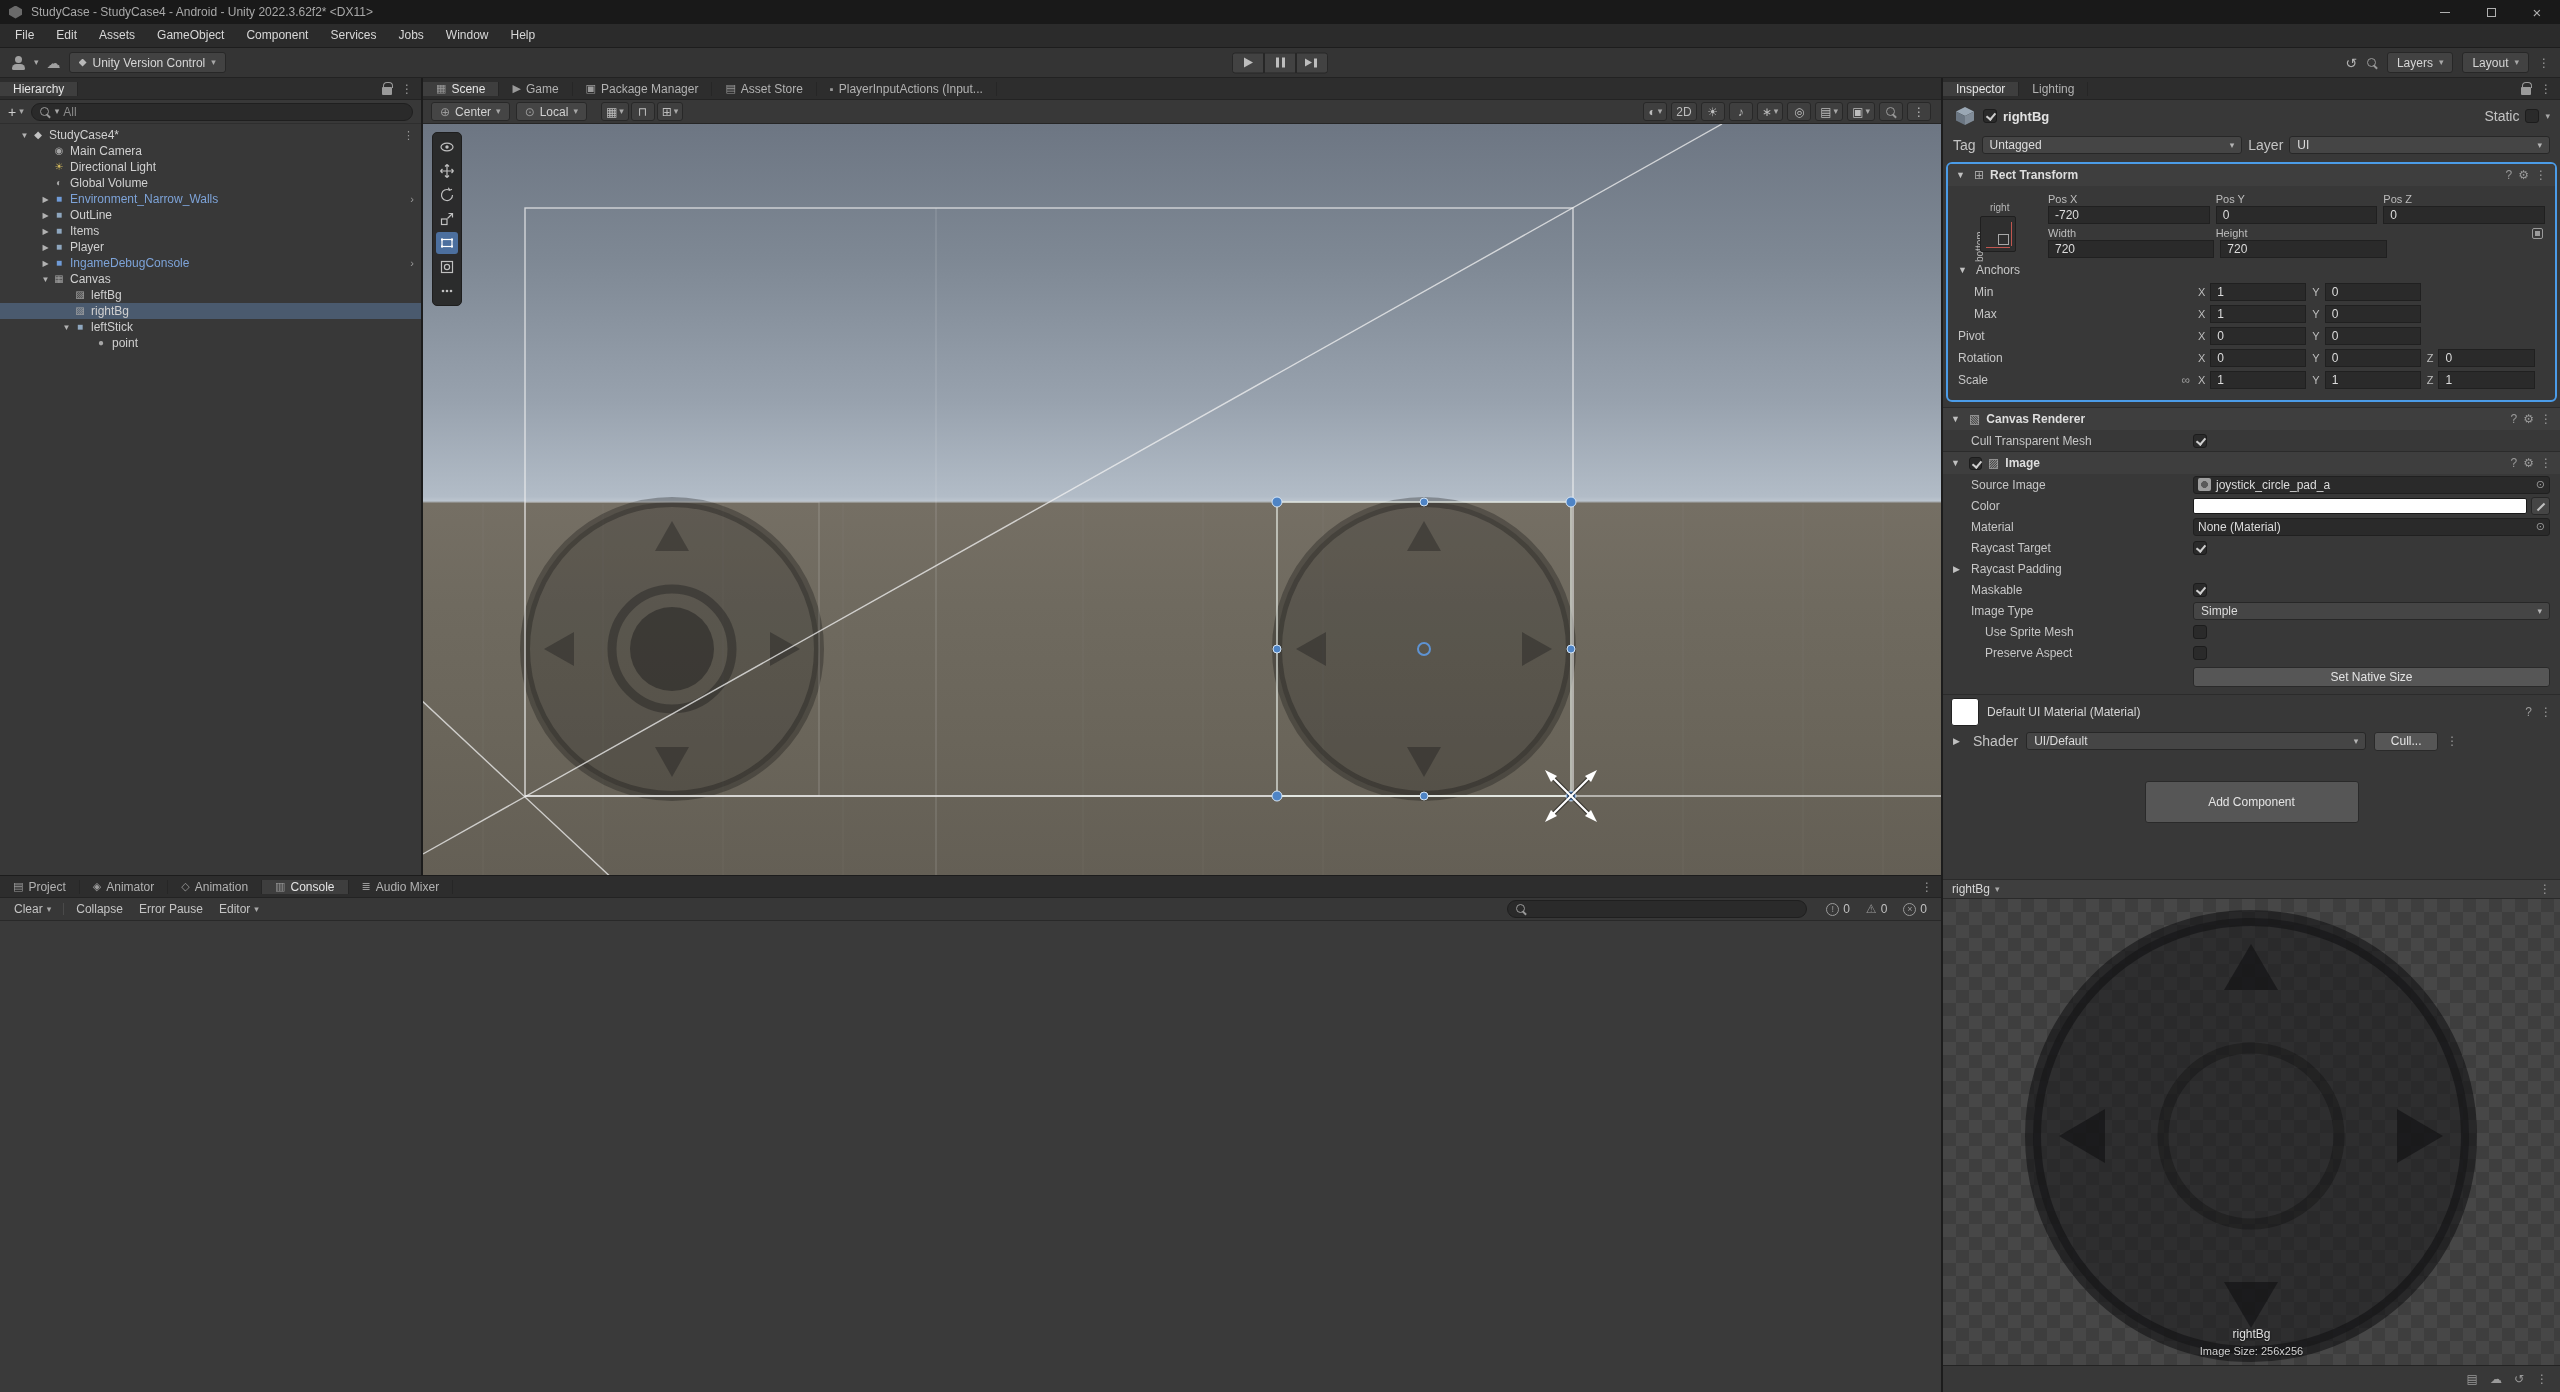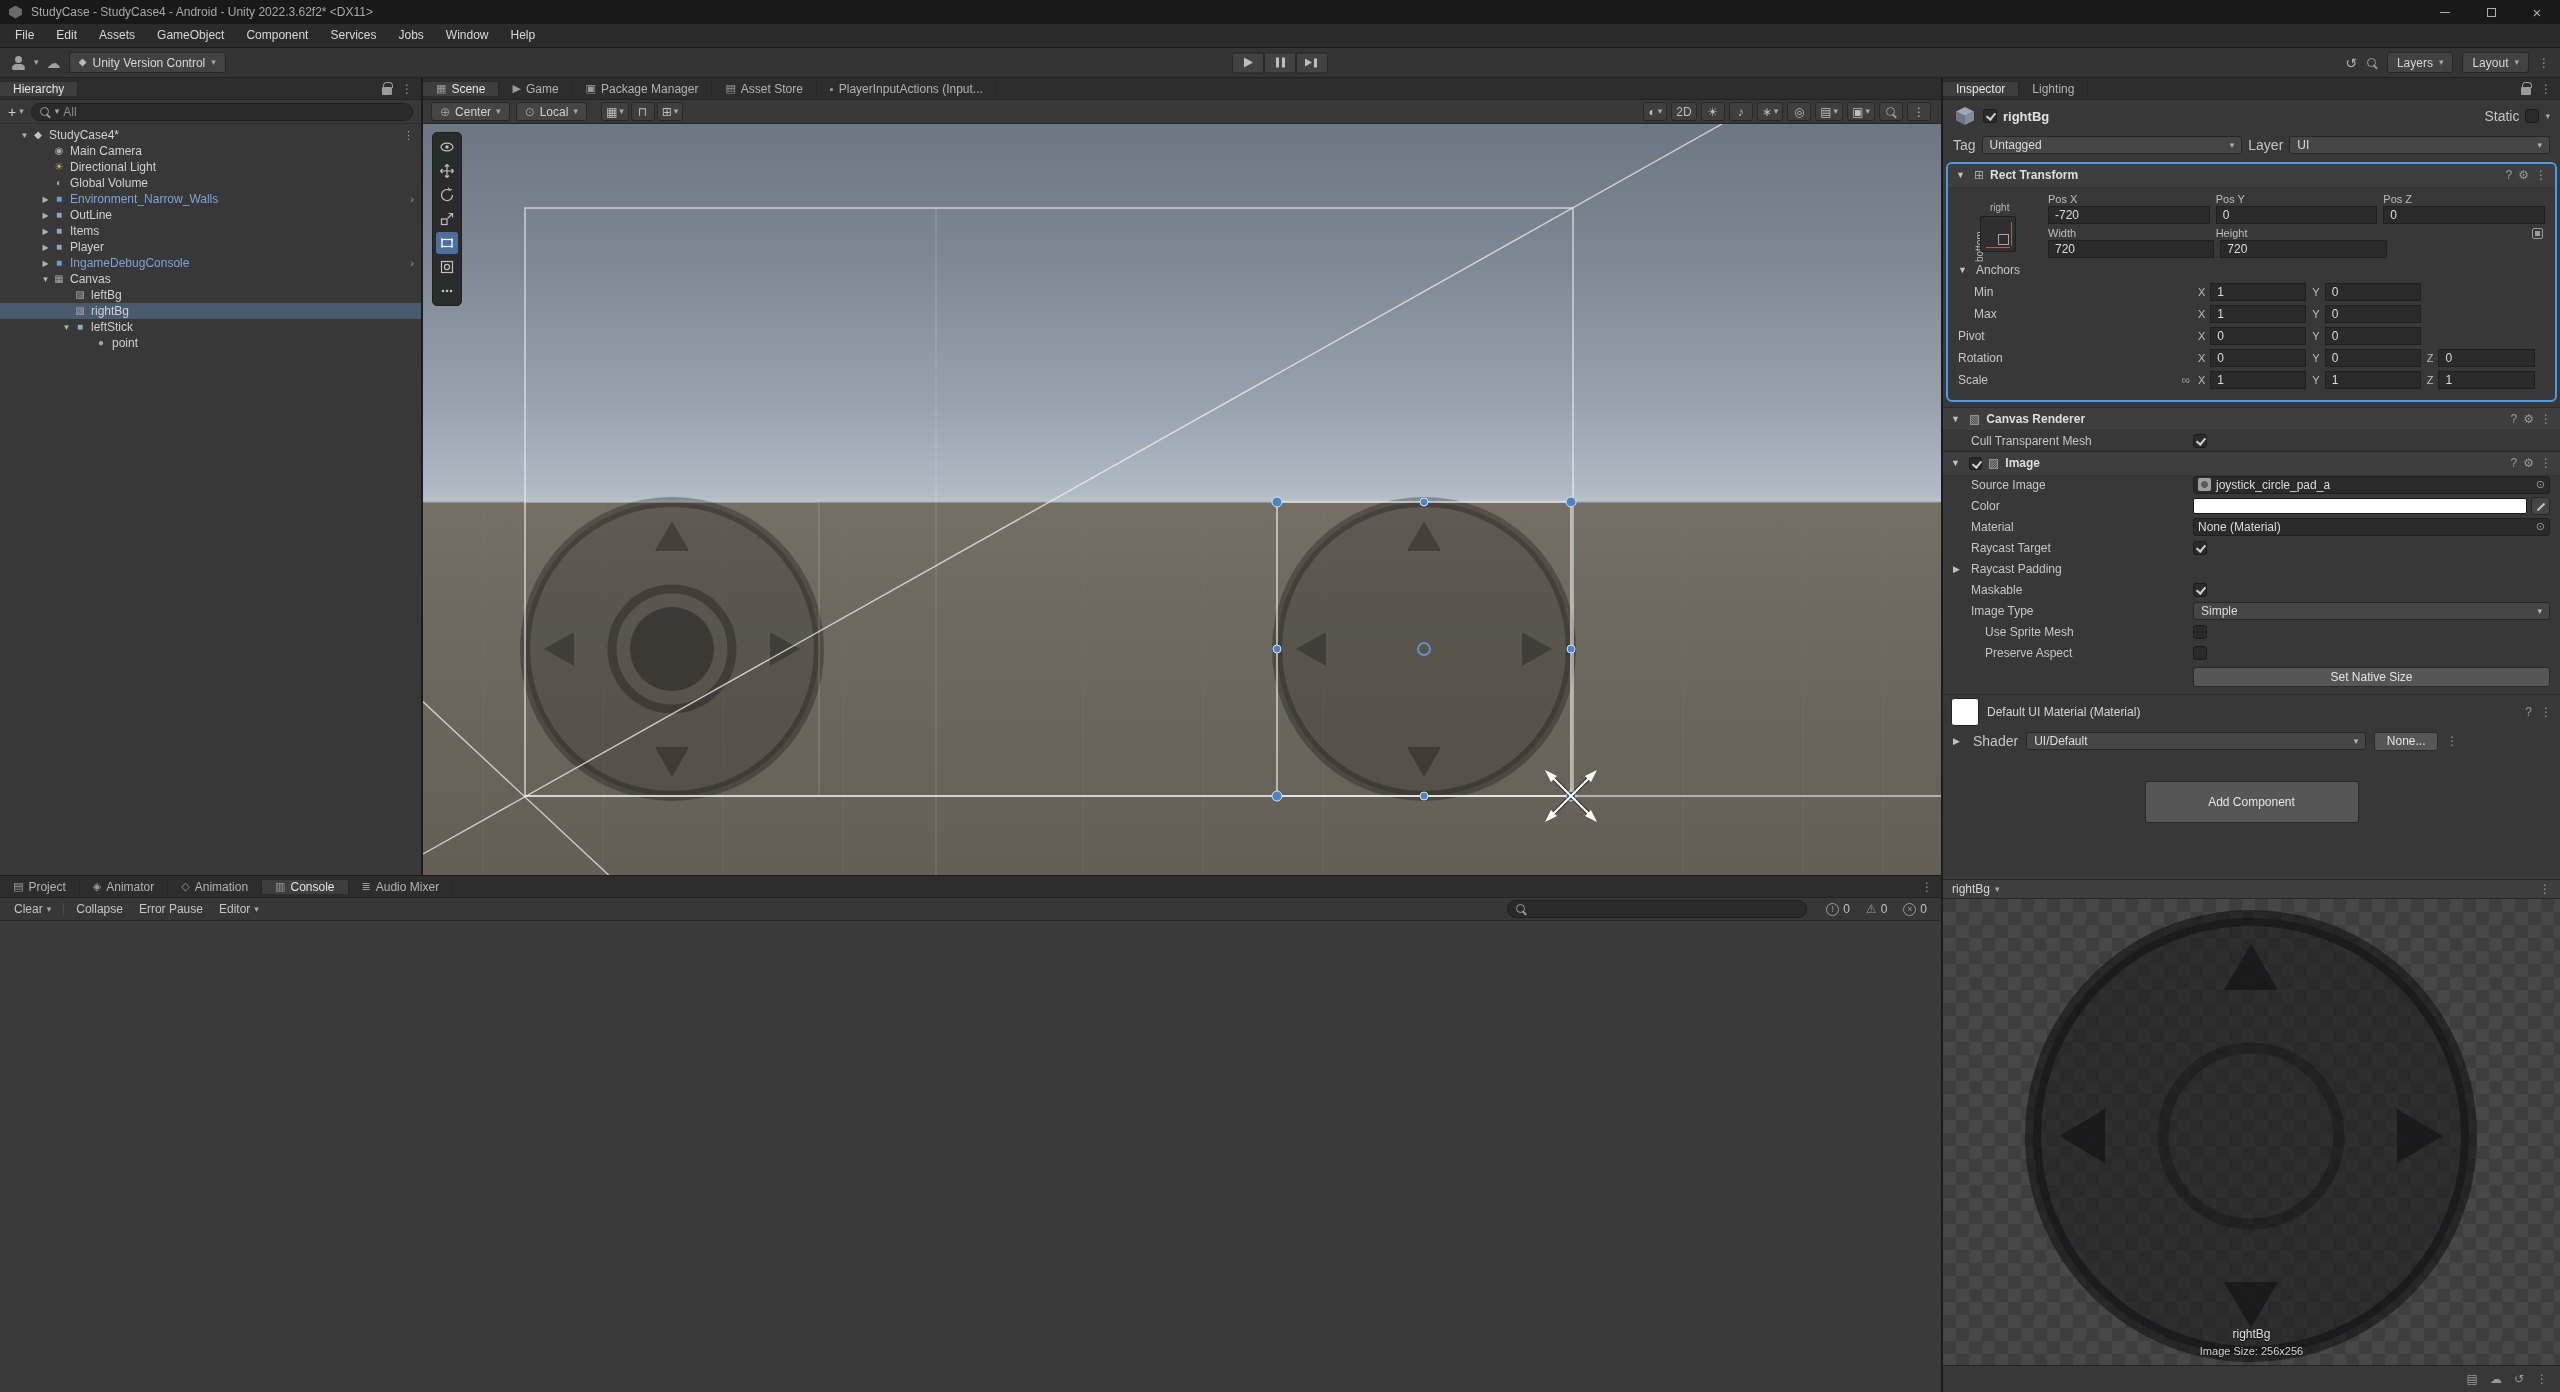--- a/index.html
+++ b/index.html
@@ -944,21 +944,21 @@
         <span class="hicon">⋮</span>
       </div>
       <div class="mat-row">
         <span class="fold">▶</span>
         <span class="lbl">Shader</span>
         <div class="dd">
             <span>UI/Default</span>
             <span class="dd-caret">▾</span>
           </div>
         <div class="btn">
-            <span>None...</span>
+            <span>Cull...</span>
           </div>
         <span class="hicon">⋮</span>
       </div>
     </div>
 
     <div class="btn add-comp">
         <span>Add Component</span>
       </div>
   </div>
 

